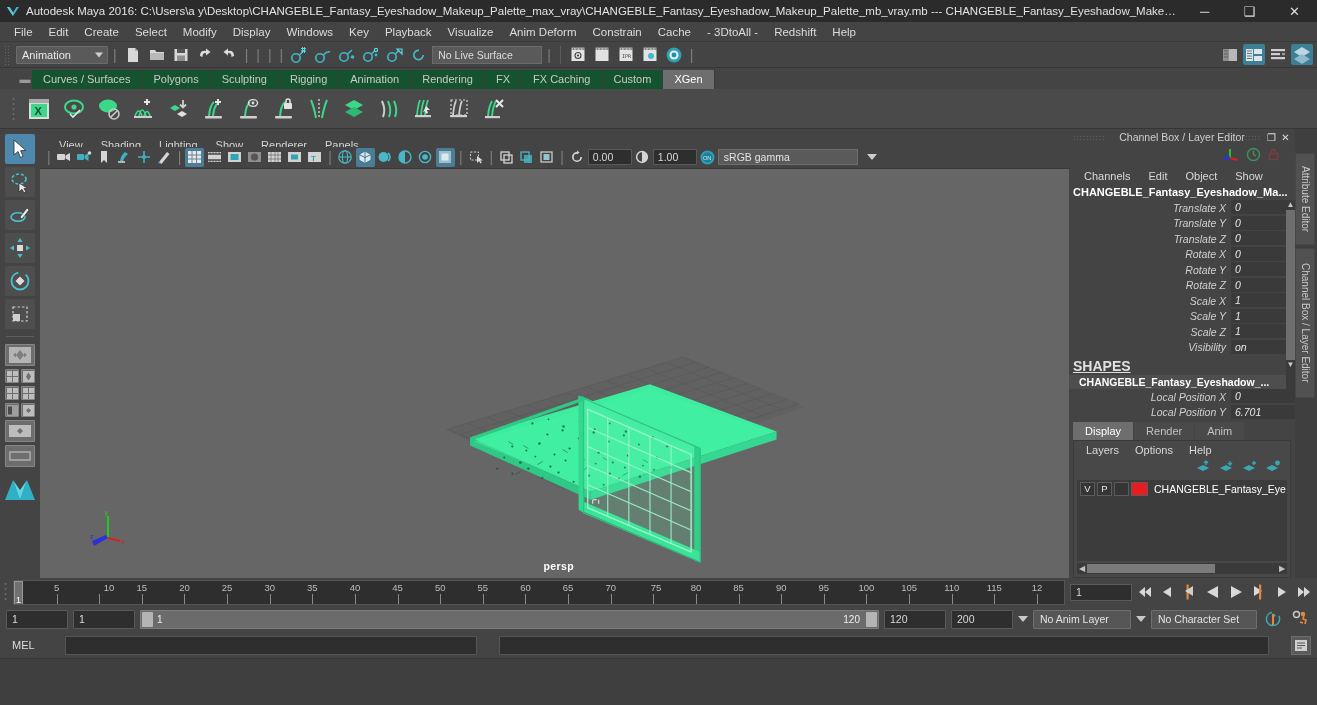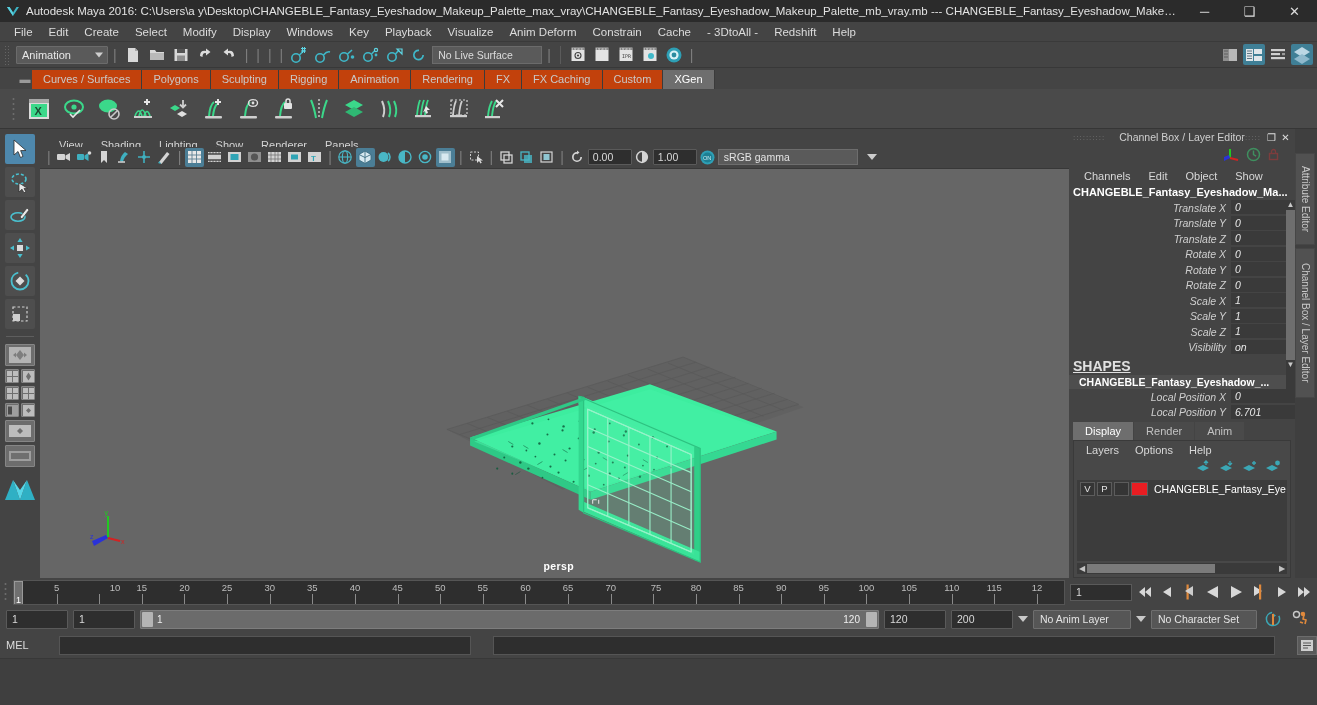--- a/index.html
+++ b/index.html
@@ -74,21 +74,21 @@
   .shelftabs {
     height: 21px; background: #444444; display: flex; align-items: flex-end;
     padding-left: 18px; font-size: 11px;
   }
   .shelf-grip {
     width: 14px; height: 20px; display: flex; align-items: center; justify-content: center;
     color: #9a9a9a; font-size: 11px;
   }
   .shelf-tab {
     padding: 0 11px; height: 19px; line-height: 19px; color: #c9c9c9;
-    background: #c2410c; border-right: 1px solid #3b3b3b; white-space: nowrap;
+    background: #14532d; border-right: 1px solid #3b3b3b; white-space: nowrap;
   }
   .shelf-tab.active { background: #6e6e6e; color: #ffffff; }
 
   
   .shelfrow {
     height: 40px; background: #4a4a4a; display: flex; align-items: center;
     padding-left: 8px; gap: 3px; border-bottom: 1px solid #363636;
   }
   .shelfrow .sgrip {
     width: 12px; height: 34px; display:flex; align-items:center; justify-content:center;
@@ -259,21 +259,21 @@
   .dd-arw {
     width: 0; height: 0; border-left: 5px solid transparent; border-right: 5px solid transparent;
     border-top: 6px solid #c8c8c8;
   }
   .selbox {
     height: 19px; background: #565656; border: 1px solid #6e6e6e; font-size: 10.5px;
     color: #e4e4e4; display: flex; align-items: center; padding-left: 6px; border-radius: 1px;
   }
 
   
-  .cmdrow { height: 26px; background: #444444; display: flex; align-items: center; gap: 22px; padding: 0 0; }
+  .cmdrow { height: 26px; background: #444444; display: flex; align-items: center; gap: 22px; padding: 0 6px; }
   .mel-lbl { font-size: 11px; color: #dcdcdc; padding: 0 8px 0 6px; }
   .cmd-input {
     height: 19px; background: #2e2e2e; border: 1px solid #555; flex: 0 0 auto;
   }
   .cmd-out { height: 19px; background: #2e2e2e; border: 1px solid #555; flex: 1 1 auto; }
   .cmd-ico { width: 20px; height: 19px; display: flex; align-items: center; justify-content: center; background: #5a5a5a; border: 1px solid #6c6c6c; }
 
   
   .statusbar {
     height: 20px; background: #4a4a4a; display: flex; align-items: center;
@@ -1228,21 +1228,21 @@
             <circle cx="1.5" cy="13" r="1"></circle>
             <circle cx="1.5" cy="18" r="1"></circle>
           </g>
         </svg>
     </div>
     <div class="timeslider" id="timeslider">
       <div class="ts-cursor">1</div>
     <div class="ts-tick" style="left: 42.623px;"></div>
         <div class="ts-lbl" style="left: 42.623px;">5</div>
         <div class="ts-tick" style="left: 85.2459px;"></div>
-        <div class="ts-lbl" style="left: 101px;">10</div>
+        <div class="ts-lbl" style="left: 95px;">10</div>
         <div class="ts-tick" style="left: 127.869px;"></div>
         <div class="ts-lbl" style="left: 127.869px;">15</div>
         <div class="ts-tick" style="left: 170.492px;"></div>
         <div class="ts-lbl" style="left: 170.492px;">20</div>
         <div class="ts-tick" style="left: 213.115px;"></div>
         <div class="ts-lbl" style="left: 213.115px;">25</div>
         <div class="ts-tick" style="left: 255.738px;"></div>
         <div class="ts-lbl" style="left: 255.738px;">30</div>
         <div class="ts-tick" style="left: 298.361px;"></div>
         <div class="ts-lbl" style="left: 298.361px;">35</div>

